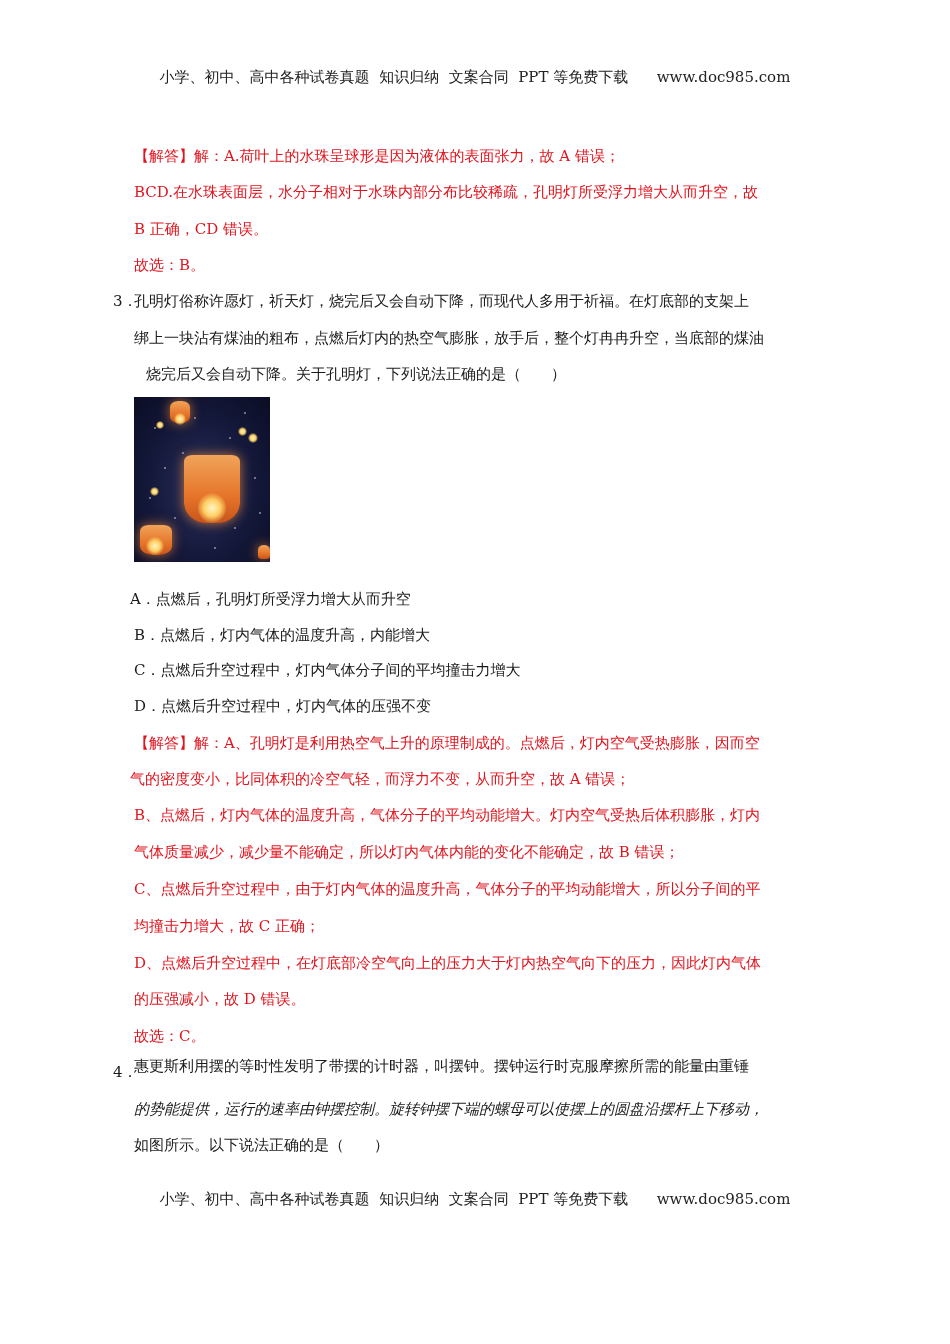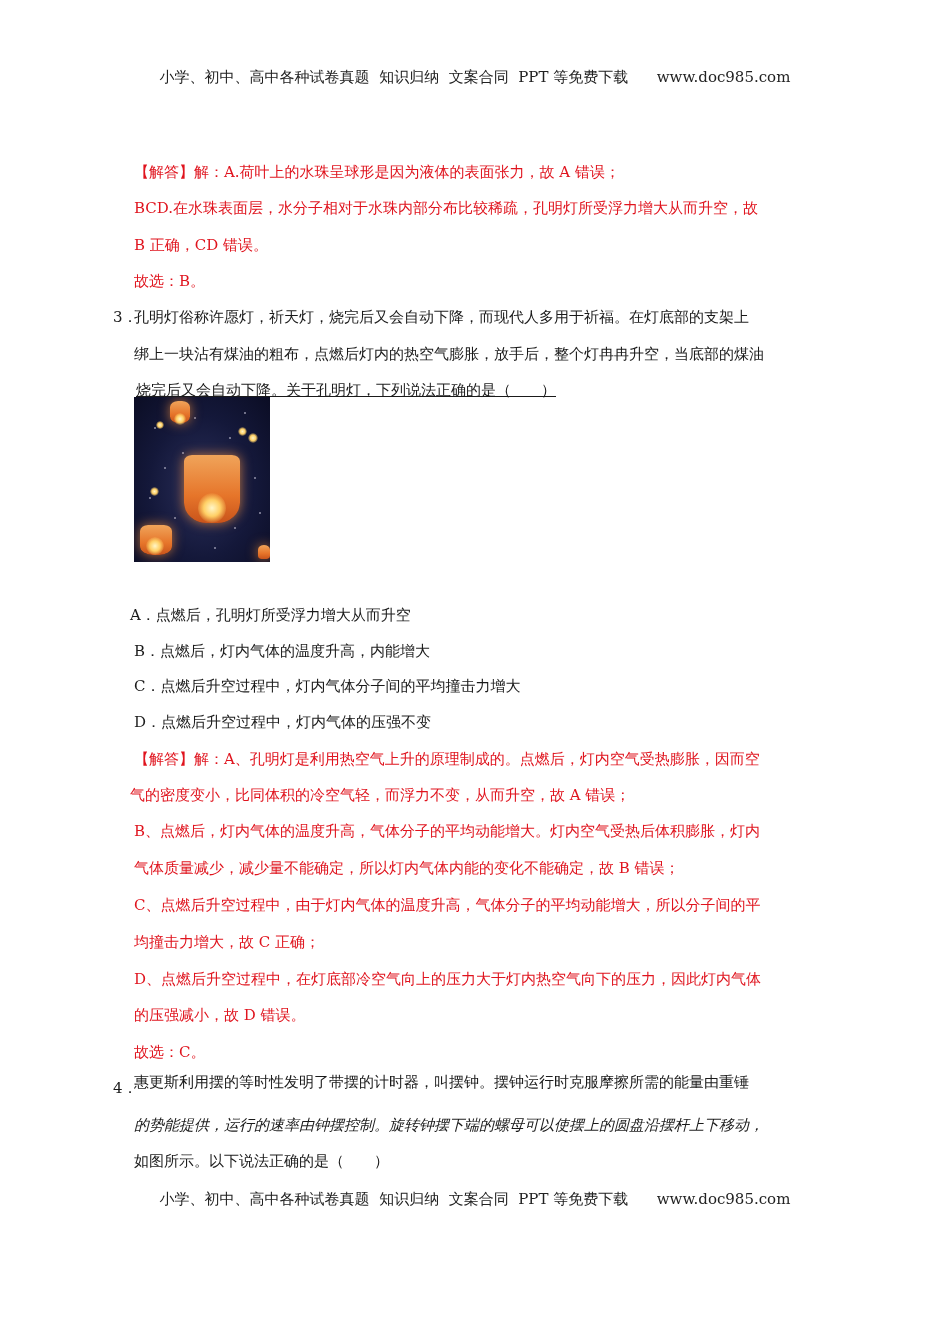--- a/index.html
+++ b/index.html
@@ -8,21 +8,21 @@
     font-family: "DejaVu Serif", "Liberation Serif", serif;
     color: #1a1a1a;
   }
   .hdr {
     position: absolute; left: 0; width: 950px; text-align: center;
     font-size: 15px; color: #222; white-space: pre;
   }
   .hdr.top { top: 68px; }
   .hdr.bottom { top: 1190px; }
   .line {
-    position: absolute; font-size: 15px; line-height: 20px; white-space: nowrap; margin-top: 16px;
+    position: absolute; font-size: 15px; line-height: 20px; white-space: nowrap;
   }
   .red { color: #e0141e; }
   .black { color: #1a1a1a; }
   .figure {
     position: absolute; left: 134px; top: 397px; width: 136px; height: 165px;
     background: radial-gradient(ellipse at 50% 55%, #2a2f5a 0%, #14183a 55%, #0b0d24 100%);
     overflow: hidden;
   }
   .star { position: absolute; width: 2px; height: 2px; background: #c9c6d8; border-radius: 50%; opacity: .7; }
   .lantern {
@@ -42,21 +42,21 @@
 <div class="hdr top">小学、初中、高中各种试卷真题  知识归纳  文案合同  PPT 等免费下载      www.doc985.com</div>
 
 <div class="line red" style="left:134px; top:146px;">【解答】解：A.荷叶上的水珠呈球形是因为液体的表面张力，故 A 错误；</div>
 <div class="line red" style="left:134px; top:182px;">BCD.在水珠表面层，水分子相对于水珠内部分布比较稀疏，孔明灯所受浮力增大从而升空，故</div>
 <div class="line red" style="left:134px; top:219px;">B 正确，CD 错误。</div>
 <div class="line red" style="left:134px; top:255px;">故选：B。</div>
 
 <div class="line black" style="left:113px; top:291px;">3．</div>
 <div class="line black" style="left:134px; top:291px;">孔明灯俗称许愿灯，祈天灯，烧完后又会自动下降，而现代人多用于祈福。在灯底部的支架上</div>
 <div class="line black" style="left:134px; top:328px;">绑上一块沾有煤油的粗布，点燃后灯内的热空气膨胀，放手后，整个灯冉冉升空，当底部的煤油</div>
-<div class="line black" style="left:136px; top:364px;text-decoration:underline;">烧完后又会自动下降。关于孔明灯，下列说法正确的是（　　）</div>
+<div class="line black" style="left:146px; top:364px;">烧完后又会自动下降。关于孔明灯，下列说法正确的是（　　）</div>
 
 <div class="figure">
   <span class="star" style="left:20px;top:30px"></span>
   <span class="star" style="left:60px;top:20px"></span>
   <span class="star" style="left:95px;top:40px"></span>
   <span class="star" style="left:110px;top:15px"></span>
   <span class="star" style="left:30px;top:70px"></span>
   <span class="star" style="left:15px;top:100px"></span>
   <span class="star" style="left:120px;top:80px"></span>
   <span class="star" style="left:125px;top:115px"></span>

